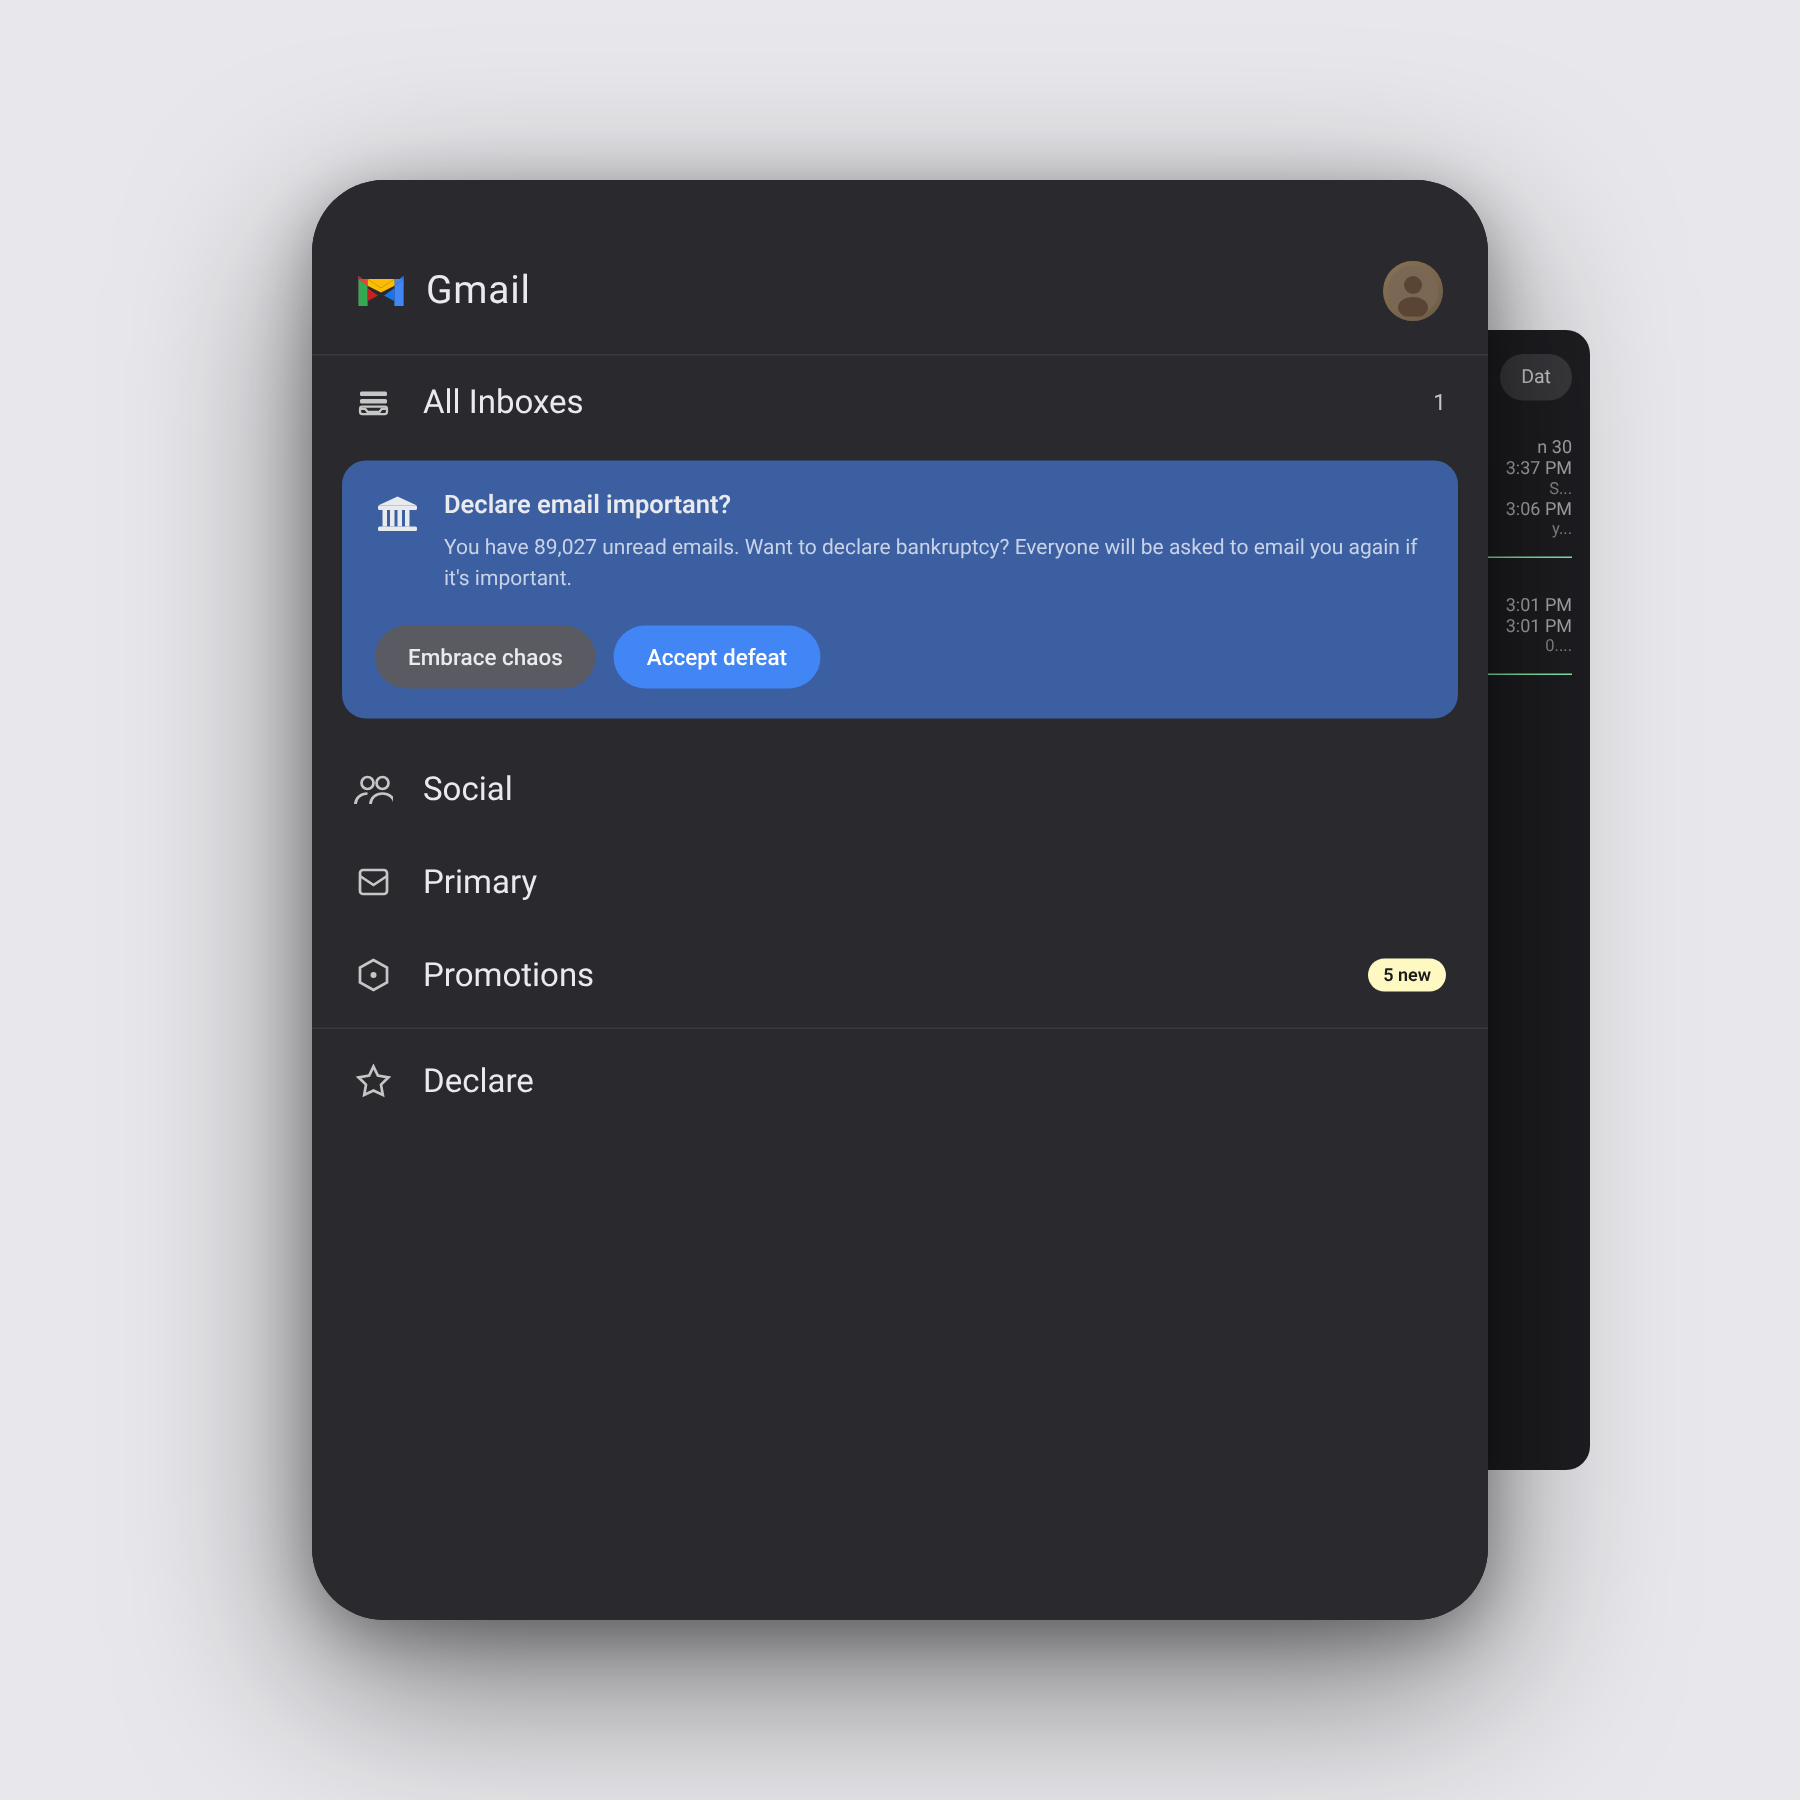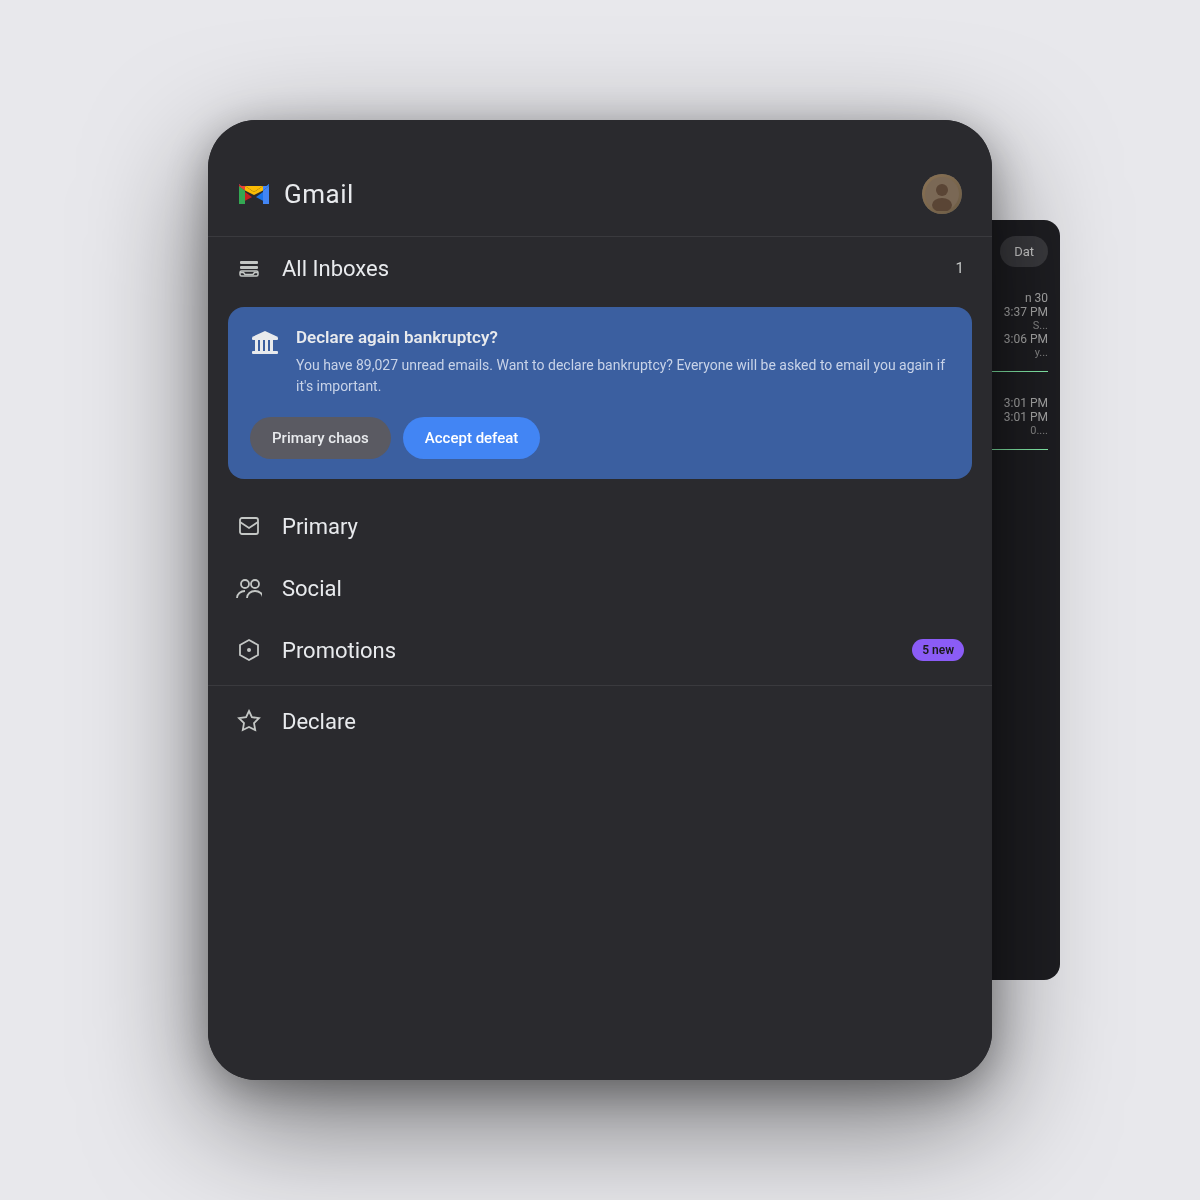--- a/index.html
+++ b/index.html
@@ -270,21 +270,21 @@
 
     
     .divider {
       height: 1px;
       background: #3a3a3e;
       margin: 4px 0;
     }
 
     
     .promo-badge {
-      background: #8b5cf6;
+      background: #fef9c3;
       color: #1a1a1a;
       font-size: 12px;
       font-weight: 600;
       padding: 4px 10px;
       border-radius: 12px;
     }
 
     
     .bg-row {
       border-bottom: 1px solid #86efac;
@@ -397,55 +397,55 @@
                 <rect x="2" y="8" width="26" height="3" rx="1" fill="#e8eaed"></rect>
                 <rect x="2" y="22" width="26" height="3" rx="1" fill="#e8eaed"></rect>
                 <rect x="5" y="11" width="3" height="11" fill="#e8eaed"></rect>
                 <rect x="10" y="11" width="3" height="11" fill="#e8eaed"></rect>
                 <rect x="15" y="11" width="3" height="11" fill="#e8eaed"></rect>
                 <rect x="20" y="11" width="3" height="11" fill="#e8eaed"></rect>
                 <polygon points="15,2 2,8 28,8" fill="#e8eaed"></polygon>
               </svg>
             </div>
             <div>
-              <div class="card-title">Declare again bankruptcy?</div>
+              <div class="card-title">Declare email important?</div>
               <div class="card-body">You have 89,027 unread emails. Want to declare bankruptcy? Everyone will be asked to email you again if it's important.</div>
             </div>
           </div>
           <div class="card-actions">
-            <button class="btn-secondary">Primary chaos</button>
+            <button class="btn-secondary">Embrace chaos</button>
             <button class="btn-primary">Accept defeat</button>
           </div>
-        </div>
-
-        <div class="nav-item">
-          <div class="nav-icon">
-            <svg width="24" height="24" viewBox="0 0 24 24" fill="none">
-              <rect x="3" y="4" width="18" height="16" rx="2" stroke="#c4c7c5" stroke-width="1.8" fill="none"></rect>
-              <path d="M3 8l9 6 9-6" stroke="#c4c7c5" stroke-width="1.8"></path>
-            </svg>
-          </div>
-          <span class="nav-label">Primary</span>
         </div>
 
         <div class="nav-item">
           <div class="nav-icon">
             <svg width="26" height="24" viewBox="0 0 26 24" fill="none">
               <circle cx="9" cy="8" r="4" stroke="#c4c7c5" stroke-width="1.8" fill="none"></circle>
               <circle cx="19" cy="8" r="4" stroke="#c4c7c5" stroke-width="1.8" fill="none"></circle>
               <path d="M1 22c0-4 3.6-7 8-7" stroke="#c4c7c5" stroke-width="1.8" fill="none"></path>
               <path d="M11 22c0-4 3.6-7 8-7s8 3 8 7" stroke="#c4c7c5" stroke-width="1.8" fill="none"></path>
             </svg>
           </div>
           <span class="nav-label">Social</span>
         </div>
 
         <div class="nav-item">
           <div class="nav-icon">
             <svg width="24" height="24" viewBox="0 0 24 24" fill="none">
+              <rect x="3" y="4" width="18" height="16" rx="2" stroke="#c4c7c5" stroke-width="1.8" fill="none"></rect>
+              <path d="M3 8l9 6 9-6" stroke="#c4c7c5" stroke-width="1.8"></path>
+            </svg>
+          </div>
+          <span class="nav-label">Primary</span>
+        </div>
+
+        <div class="nav-item">
+          <div class="nav-icon">
+            <svg width="24" height="24" viewBox="0 0 24 24" fill="none">
               <path d="M20.59 4.41a2 2 0 0 0-2.83 0l-1.41 1.41-1.41-1.41a2 2 0 0 0-2.83 0L6 11H4a2 2 0 0 0-2 2v2a2 2 0 0 0 2 2h2l6.11 6.59a2 2 0 0 0 2.83 0l1.41-1.41 1.41 1.41a2 2 0 0 0 2.83 0l2-2a2 2 0 0 0 0-2.83l-1.41-1.41 1.41-1.41a2 2 0 0 0 0-2.83z" stroke="none"></path>
 
               <path d="M12 2L3 7v10l9 5 9-5V7z" stroke="#c4c7c5" stroke-width="1.8" fill="none"></path>
               <circle cx="12" cy="12" r="2" fill="#c4c7c5"></circle>
 
             </svg>
           </div>
           <span class="nav-label">Promotions</span>
           <span class="promo-badge">5 new</span>
         </div>

